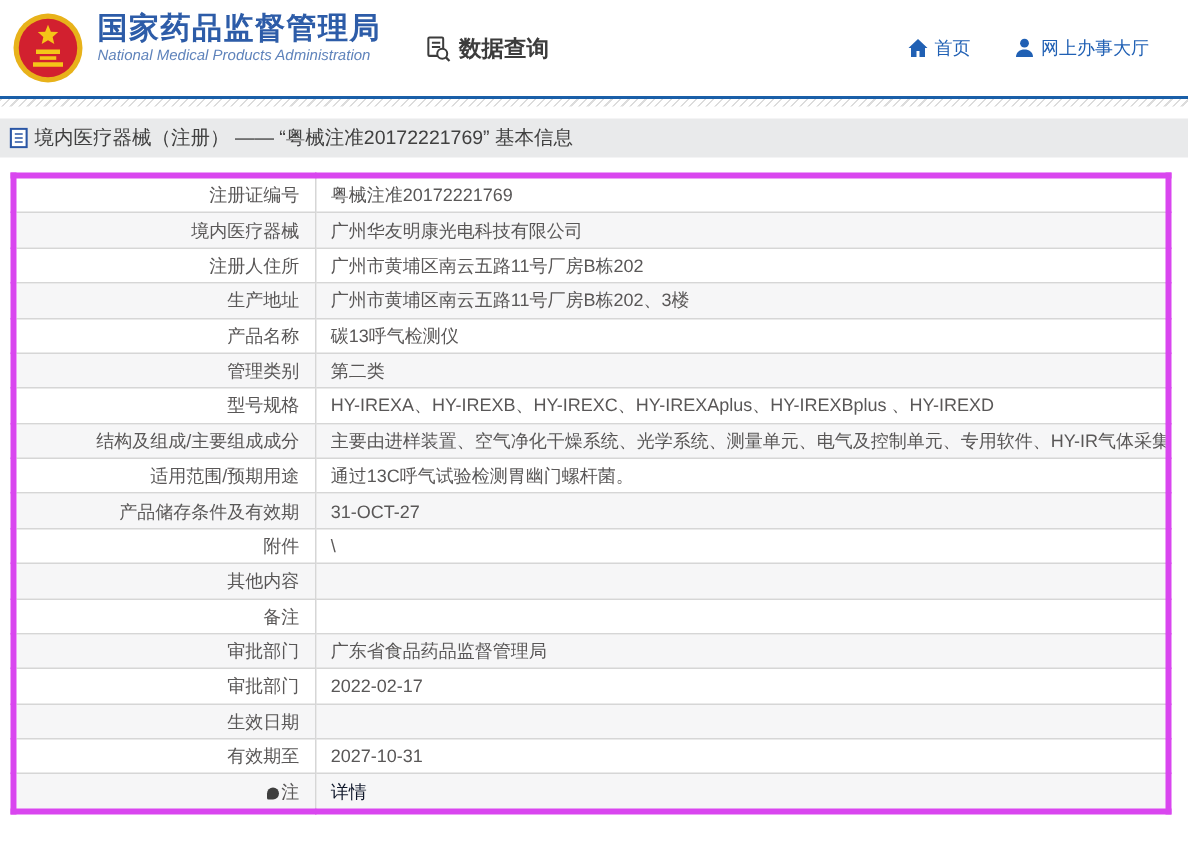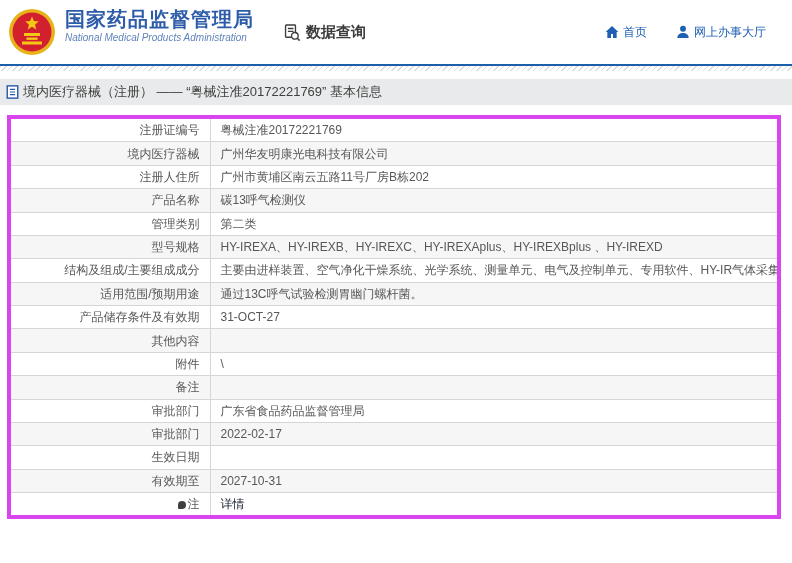--- a/index.html
+++ b/index.html
@@ -135,20 +135,24 @@
       </tr>
       <tr>
         <th>境内医疗器械</th>
         <td>广州华友明康光电科技有限公司</td>
       </tr>
       <tr>
         <th>注册人住所</th>
         <td>广州市黄埔区南云五路11号厂房B栋202</td>
       </tr>
       <tr>
+        <th>生产地址</th>
+        <td>广州市黄埔区南云五路11号厂房B栋202、3楼</td>
+      </tr>
+      <tr>
         <th>产品名称</th>
         <td>碳13呼气检测仪</td>
       </tr>
       <tr>
         <th>管理类别</th>
         <td>第二类</td>
       </tr>
       <tr>
         <th>型号规格</th>
         <td>HY-IREXA、HY-IREXB、HY-IREXC、HY-IREXAplus、HY-IREXBplus 、HY-IREXD</td>
@@ -159,28 +163,28 @@
       </tr>
       <tr>
         <th>适用范围/预期用途</th>
         <td>通过13C呼气试验检测胃幽门螺杆菌。</td>
       </tr>
       <tr>
         <th>产品储存条件及有效期</th>
         <td>31-OCT-27</td>
       </tr>
       <tr>
+        <th>附件</th>
+        <td>\</td>
+      </tr>
+      <tr>
         <th>其他内容</th>
         <td>&nbsp;</td>
       </tr>
       <tr>
-        <th>附件</th>
-        <td>\</td>
-      </tr>
-      <tr>
         <th>备注</th>
         <td>&nbsp;</td>
       </tr>
       <tr>
         <th>审批部门</th>
         <td>广东省食品药品监督管理局</td>
       </tr>
       <tr>
         <th>审批部门</th>
         <td>2022-02-17</td>

